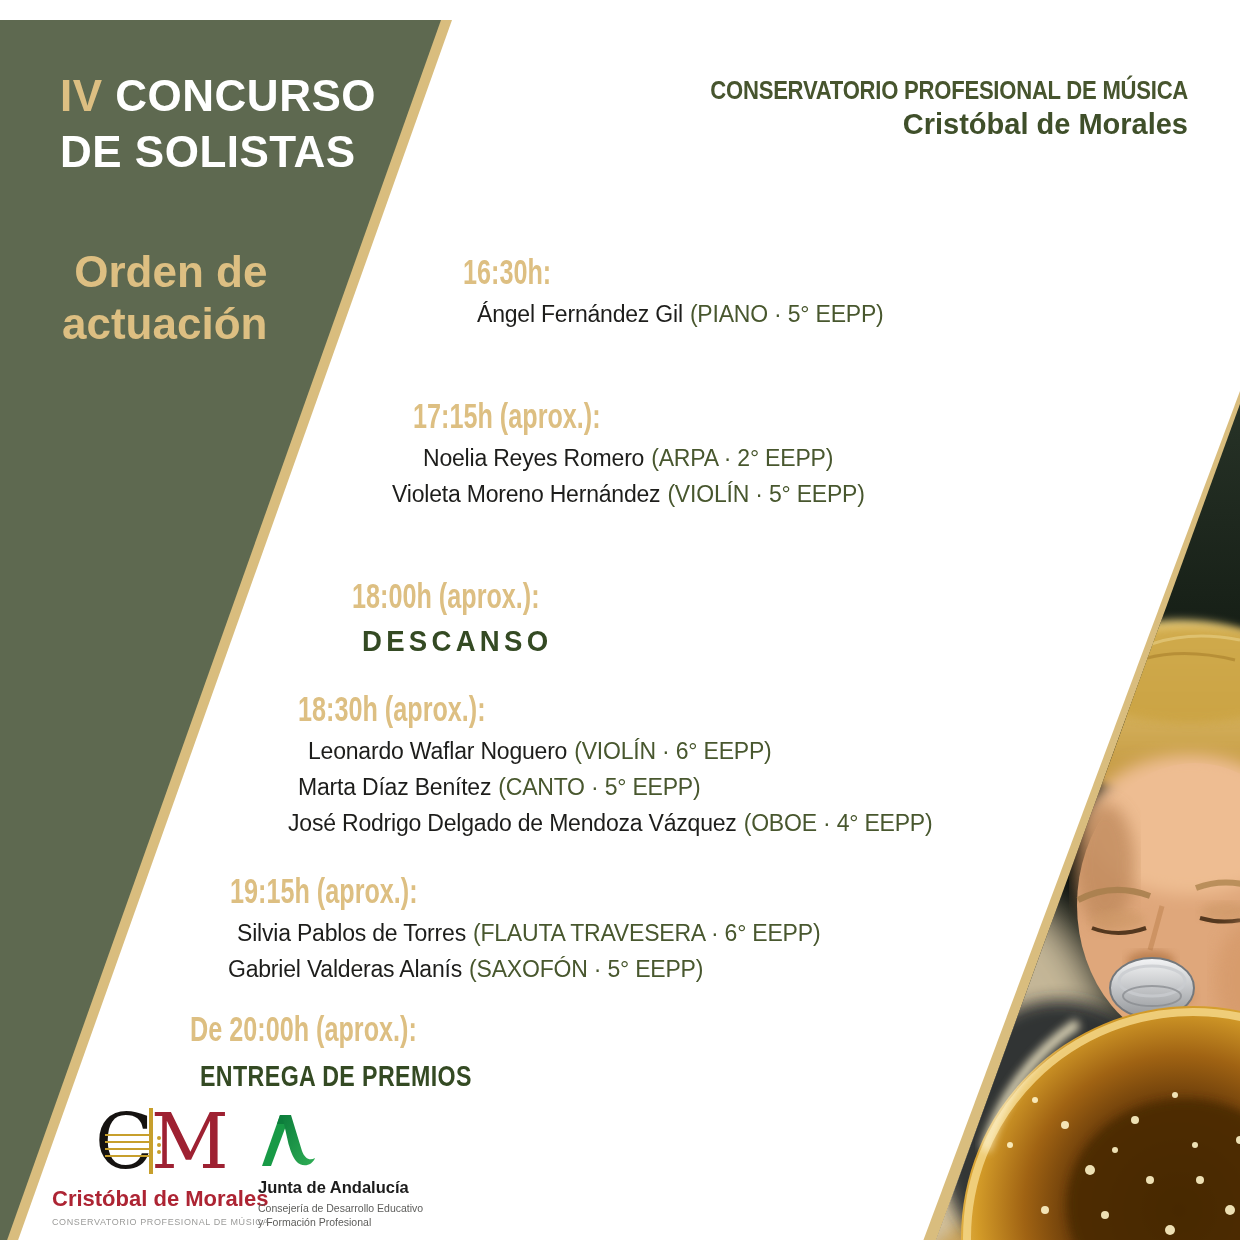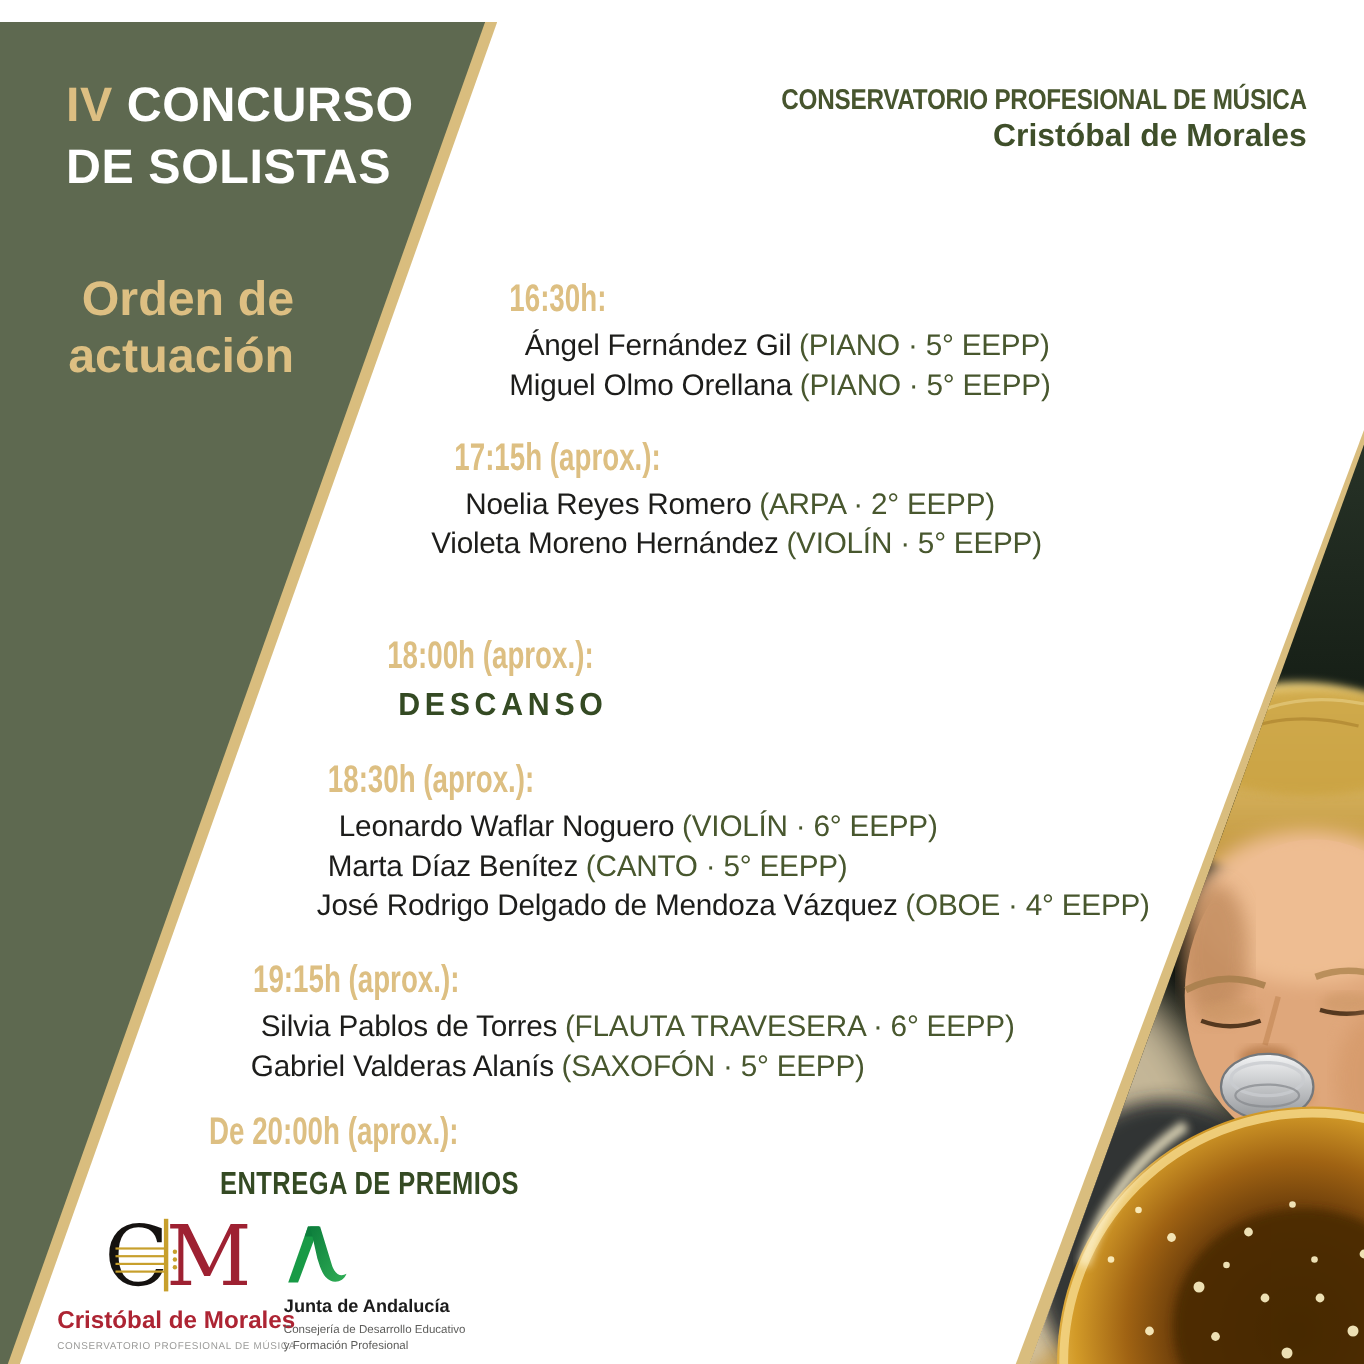--- a/index.html
+++ b/index.html
@@ -21,21 +21,21 @@
   
   .org-block{position:absolute;right:52px;top:55px;text-align:right;color:#47552e;}
   .org-line{font-size:26px;font-weight:bold;transform:scaleX(.85);transform-origin:right;
     letter-spacing:-.3px;white-space:nowrap;}
   .org-name{font-size:29px;font-weight:bold;color:#3f4f2a;margin-top:2px;white-space:nowrap;}
 
   
   .block{position:absolute;white-space:nowrap;}
   .time-heading{font-size:35px;font-weight:bold;color:#ddbf82;
     transform:scaleX(.72);transform-origin:left;line-height:40px;margin-bottom:4px;}
-  .perf-line{font-size:27px;line-height:36px;color:#1d1d1b;letter-spacing:-.2px;}
+  .perf-line{font-size:23px;line-height:36px;color:#1d1d1b;letter-spacing:-.2px;}
   .perf-name{margin-right:7px;}
   .perf-detail{color:#48572e;}
   .note{font-weight:bold;color:#344a23;line-height:34px;}
   .note-descanso{font-size:29px;letter-spacing:4.5px;transform:scaleX(.95);transform-origin:left;margin-top:8px;margin-left:10px;}
   .note-entrega{font-size:29px;letter-spacing:.5px;transform:scaleX(.8);transform-origin:left;margin-top:10px;margin-left:10px;}
 
   #b1{left:463px;top:232px;}
   #b2{left:413px;top:376px;}
   #b3{left:352px;top:556px;}
   #b4{left:298px;top:669px;}
@@ -182,21 +182,20 @@
   </div>
 
   <div class="org-block">
     <div class="org-line">CONSERVATORIO PROFESIONAL DE MÚSICA</div>
     <div class="org-name">Cristóbal de Morales</div>
   </div>
 
   <div class="block" id="b1">
     <div class="time-heading">16:30h:</div>
     <div class="perf-line" style="margin-left:14px"><span class="perf-name">Ángel Fernández Gil</span><span class="perf-detail">(PIANO · 5° EEPP)</span></div>
-    <div class="perf-line" style="margin-left:0px"><span class="perf-name">Miguel Olmo Orellana</span><span class="perf-detail">(PIANO · 5° EEPP)</span></div>
   </div>
 
   <div class="block" id="b2">
     <div class="time-heading">17:15h (aprox.):</div>
     <div class="perf-line" style="margin-left:10px"><span class="perf-name">Noelia Reyes Romero</span><span class="perf-detail">(ARPA · 2° EEPP)</span></div>
     <div class="perf-line" style="margin-left:-21px"><span class="perf-name">Violeta Moreno Hernández</span><span class="perf-detail">(VIOLÍN · 5° EEPP)</span></div>
   </div>
 
   <div class="block" id="b3">
     <div class="time-heading">18:00h (aprox.):</div>

